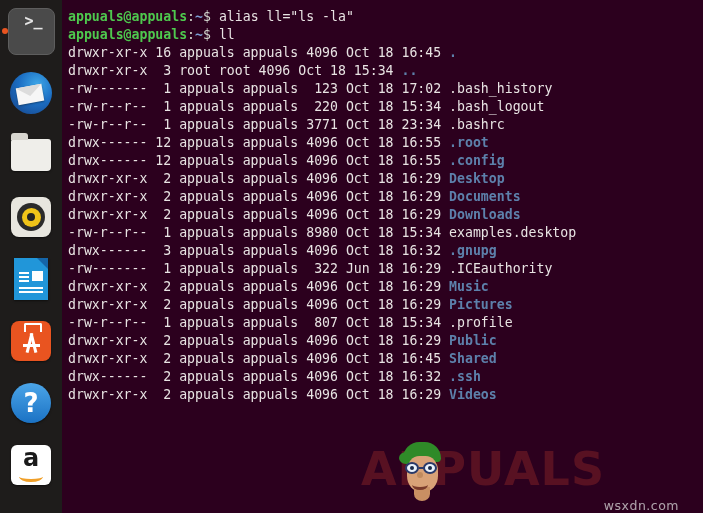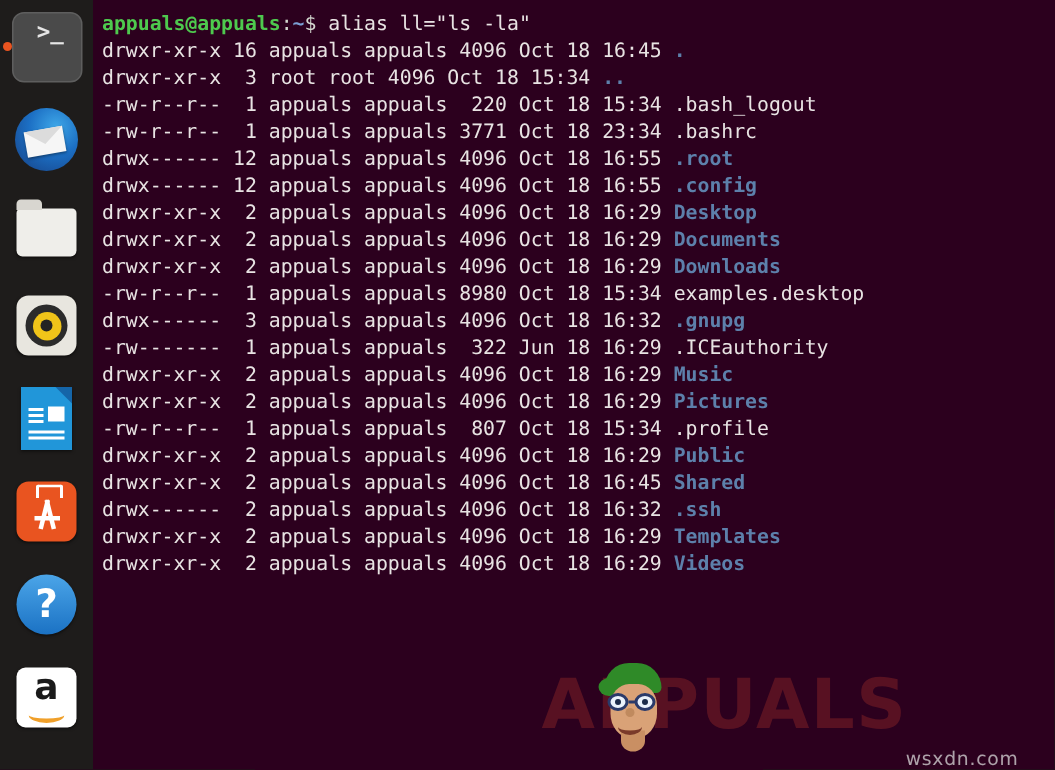--- a/index.html
+++ b/index.html
@@ -472,39 +472,40 @@
           <span class="smile"></span>
         </span>
       </span>
     </div>
 
   </div>
 
   <div id="terminal">
     <div id="term-content">
         <div class="tline"><span class="prompt-user">appuals@appuals</span><span class="prompt-sep">:</span><span class="prompt-path">~</span><span class="prompt-dollar">$ </span><span class="cmd">alias ll="ls -la"</span></div>
+        <div class="tline"><span class="prompt-user">appuals@appuals</span><span class="prompt-sep">:</span><span class="prompt-path">~</span><span class="prompt-dollar">$ </span><span class="cmd">ll</span></div>
         <div class="tline"><span>drwxr-xr-x 16 appuals appuals 4096 Oct 18 16:45 </span><span class="dirname">.</span></div>
         <div class="tline"><span>drwxr-xr-x  3 root root 4096 Oct 18 15:34 </span><span class="dirname">..</span></div>
+        <div class="tline"><span>-rw-------  1 appuals appuals  123 Oct 18 17:02 </span><span class="filename">.bash_history</span></div>
         <div class="tline"><span>-rw-r--r--  1 appuals appuals  220 Oct 18 15:34 </span><span class="filename">.bash_logout</span></div>
         <div class="tline"><span>-rw-r--r--  1 appuals appuals 3771 Oct 18 23:34 </span><span class="filename">.bashrc</span></div>
         <div class="tline"><span>drwx------ 12 appuals appuals 4096 Oct 18 16:55 </span><span class="dirname">.root</span></div>
         <div class="tline"><span>drwx------ 12 appuals appuals 4096 Oct 18 16:55 </span><span class="dirname">.config</span></div>
         <div class="tline"><span>drwxr-xr-x  2 appuals appuals 4096 Oct 18 16:29 </span><span class="dirname">Desktop</span></div>
         <div class="tline"><span>drwxr-xr-x  2 appuals appuals 4096 Oct 18 16:29 </span><span class="dirname">Documents</span></div>
         <div class="tline"><span>drwxr-xr-x  2 appuals appuals 4096 Oct 18 16:29 </span><span class="dirname">Downloads</span></div>
         <div class="tline"><span>-rw-r--r--  1 appuals appuals 8980 Oct 18 15:34 </span><span class="filename">examples.desktop</span></div>
         <div class="tline"><span>drwx------  3 appuals appuals 4096 Oct 18 16:32 </span><span class="dirname">.gnupg</span></div>
         <div class="tline"><span>-rw-------  1 appuals appuals  322 Jun 18 16:29 </span><span class="filename">.ICEauthority</span></div>
         <div class="tline"><span>drwxr-xr-x  2 appuals appuals 4096 Oct 18 16:29 </span><span class="dirname">Music</span></div>
         <div class="tline"><span>drwxr-xr-x  2 appuals appuals 4096 Oct 18 16:29 </span><span class="dirname">Pictures</span></div>
         <div class="tline"><span>-rw-r--r--  1 appuals appuals  807 Oct 18 15:34 </span><span class="filename">.profile</span></div>
         <div class="tline"><span>drwxr-xr-x  2 appuals appuals 4096 Oct 18 16:29 </span><span class="dirname">Public</span></div>
         <div class="tline"><span>drwxr-xr-x  2 appuals appuals 4096 Oct 18 16:45 </span><span class="dirname">Shared</span></div>
         <div class="tline"><span>drwx------  2 appuals appuals 4096 Oct 18 16:32 </span><span class="dirname">.ssh</span></div>
-        <div class="tline"><span>drwxr-xr-x  2 appuals appuals 4096 Oct 18 16:29 </span><span class="dirname">Templates</span></div>
         <div class="tline"><span>drwxr-xr-x  2 appuals appuals 4096 Oct 18 16:29 </span><span class="dirname">Videos</span></div>
       </div>
   </div>
 
   <div id="watermark">
     <div class="wm-text">APPUALS</div>
     <div id="mascot">
       <span class="hair"></span>
       <span class="hair2"></span>
       <span class="face"></span>

